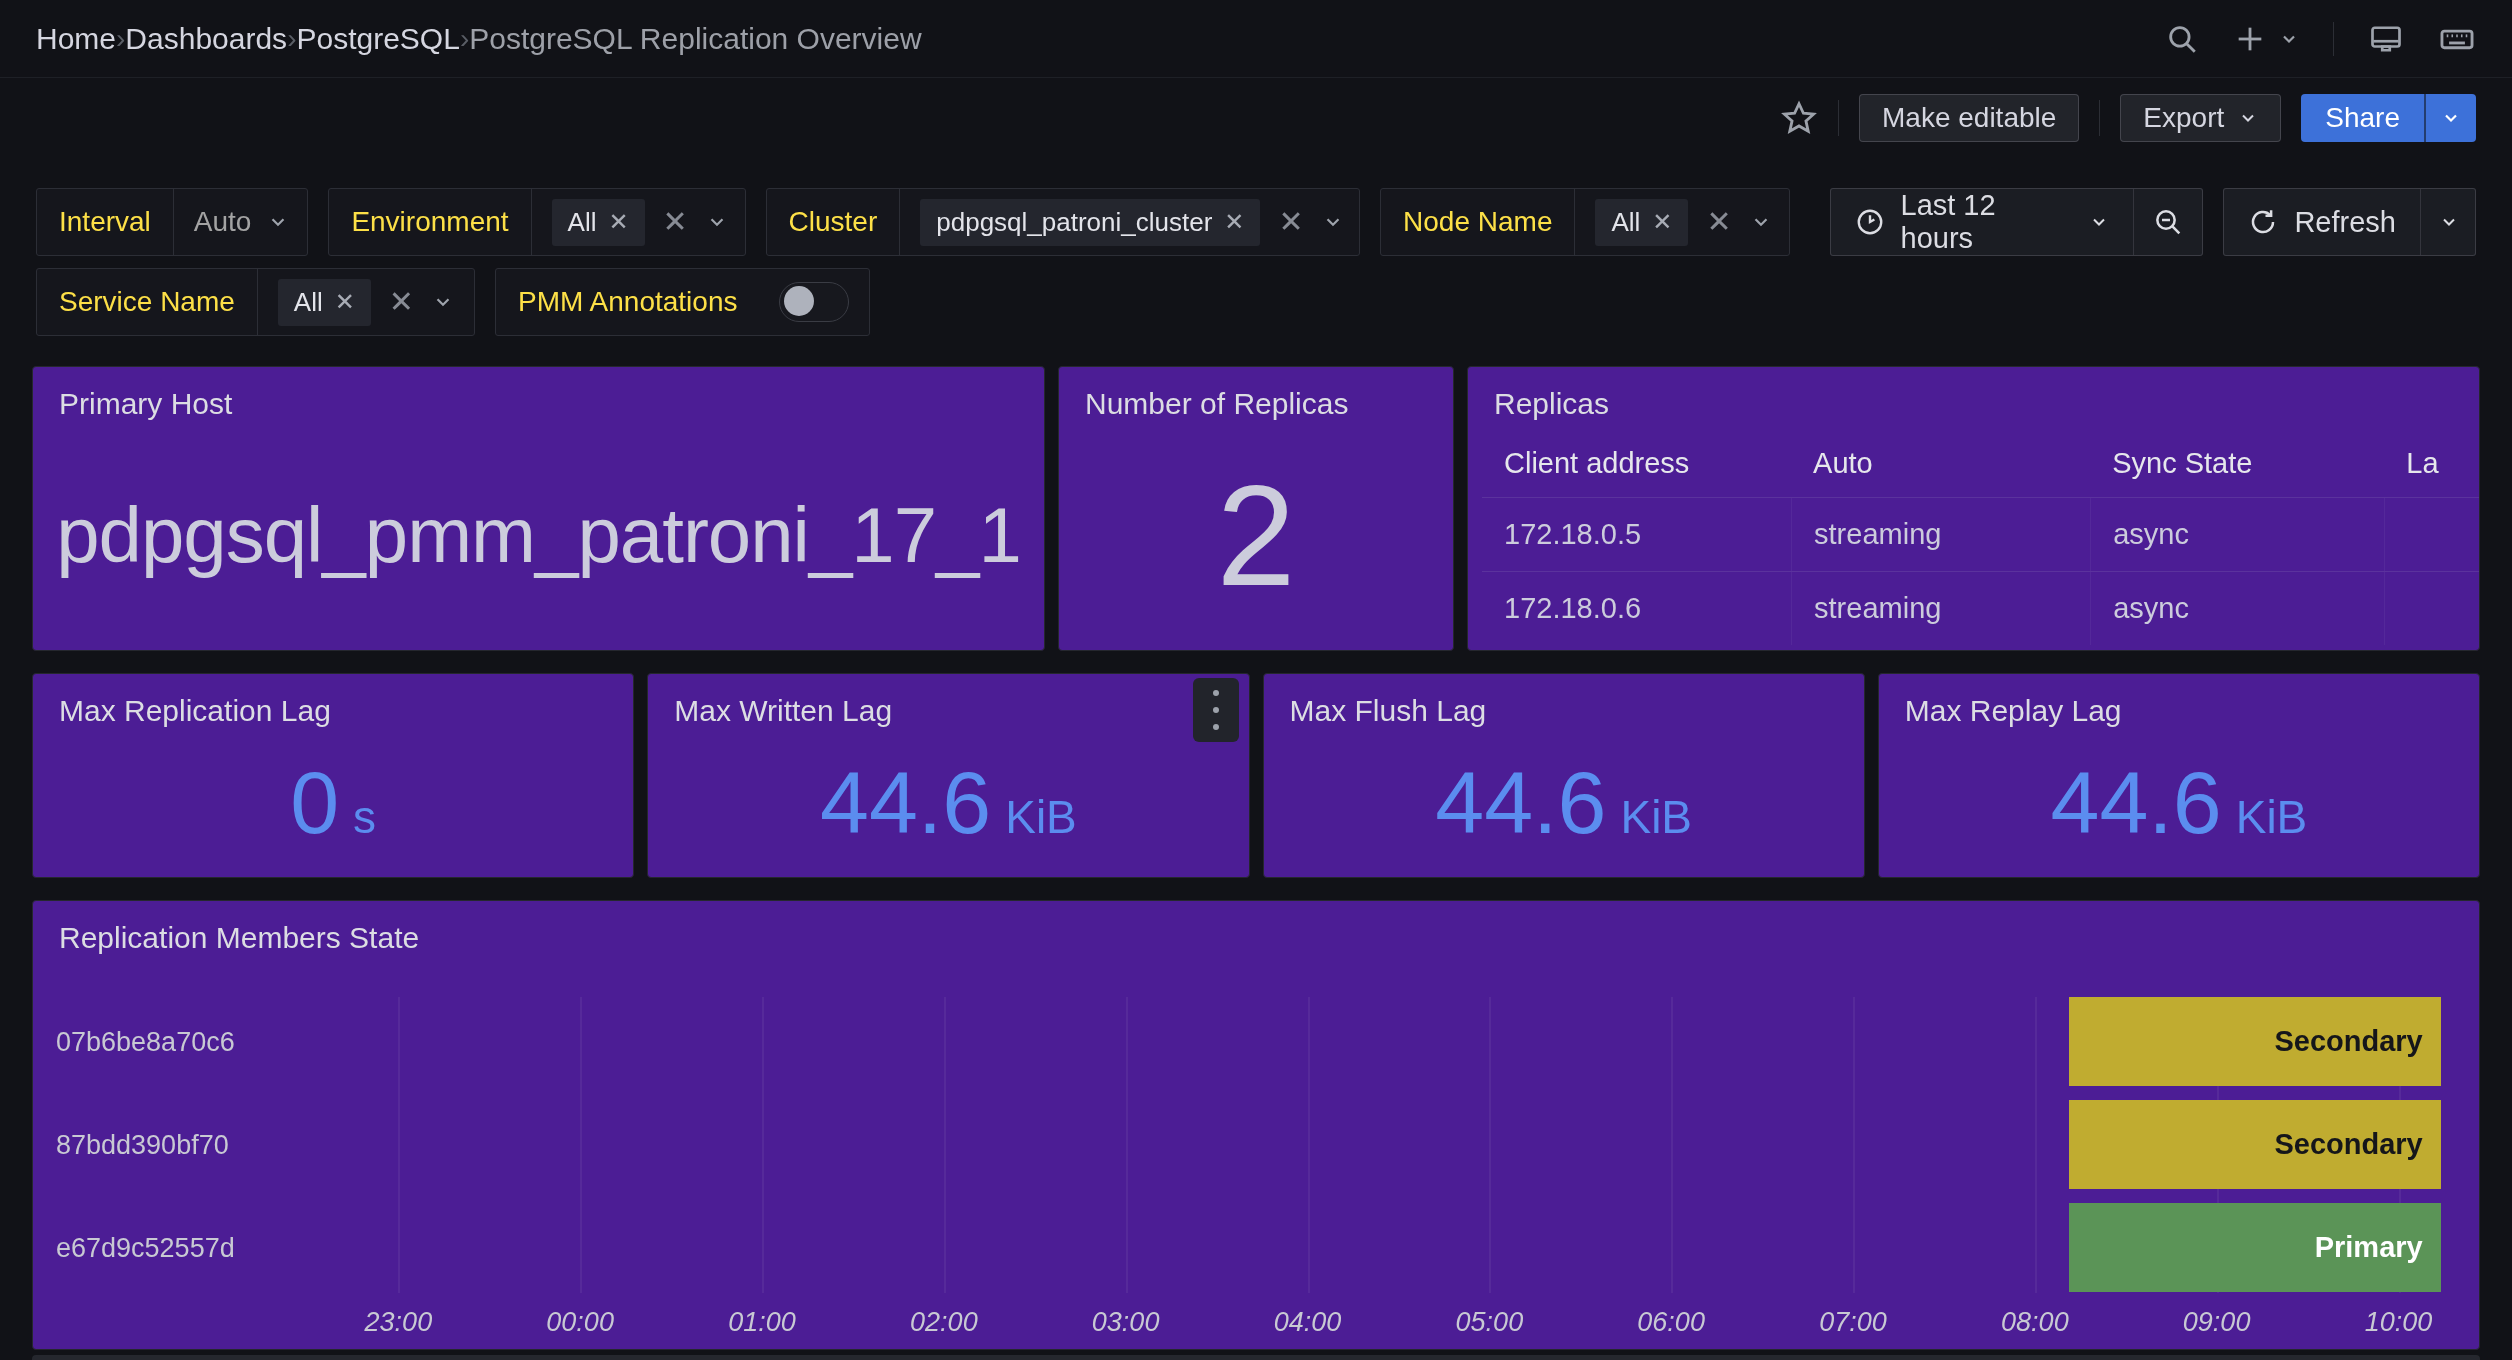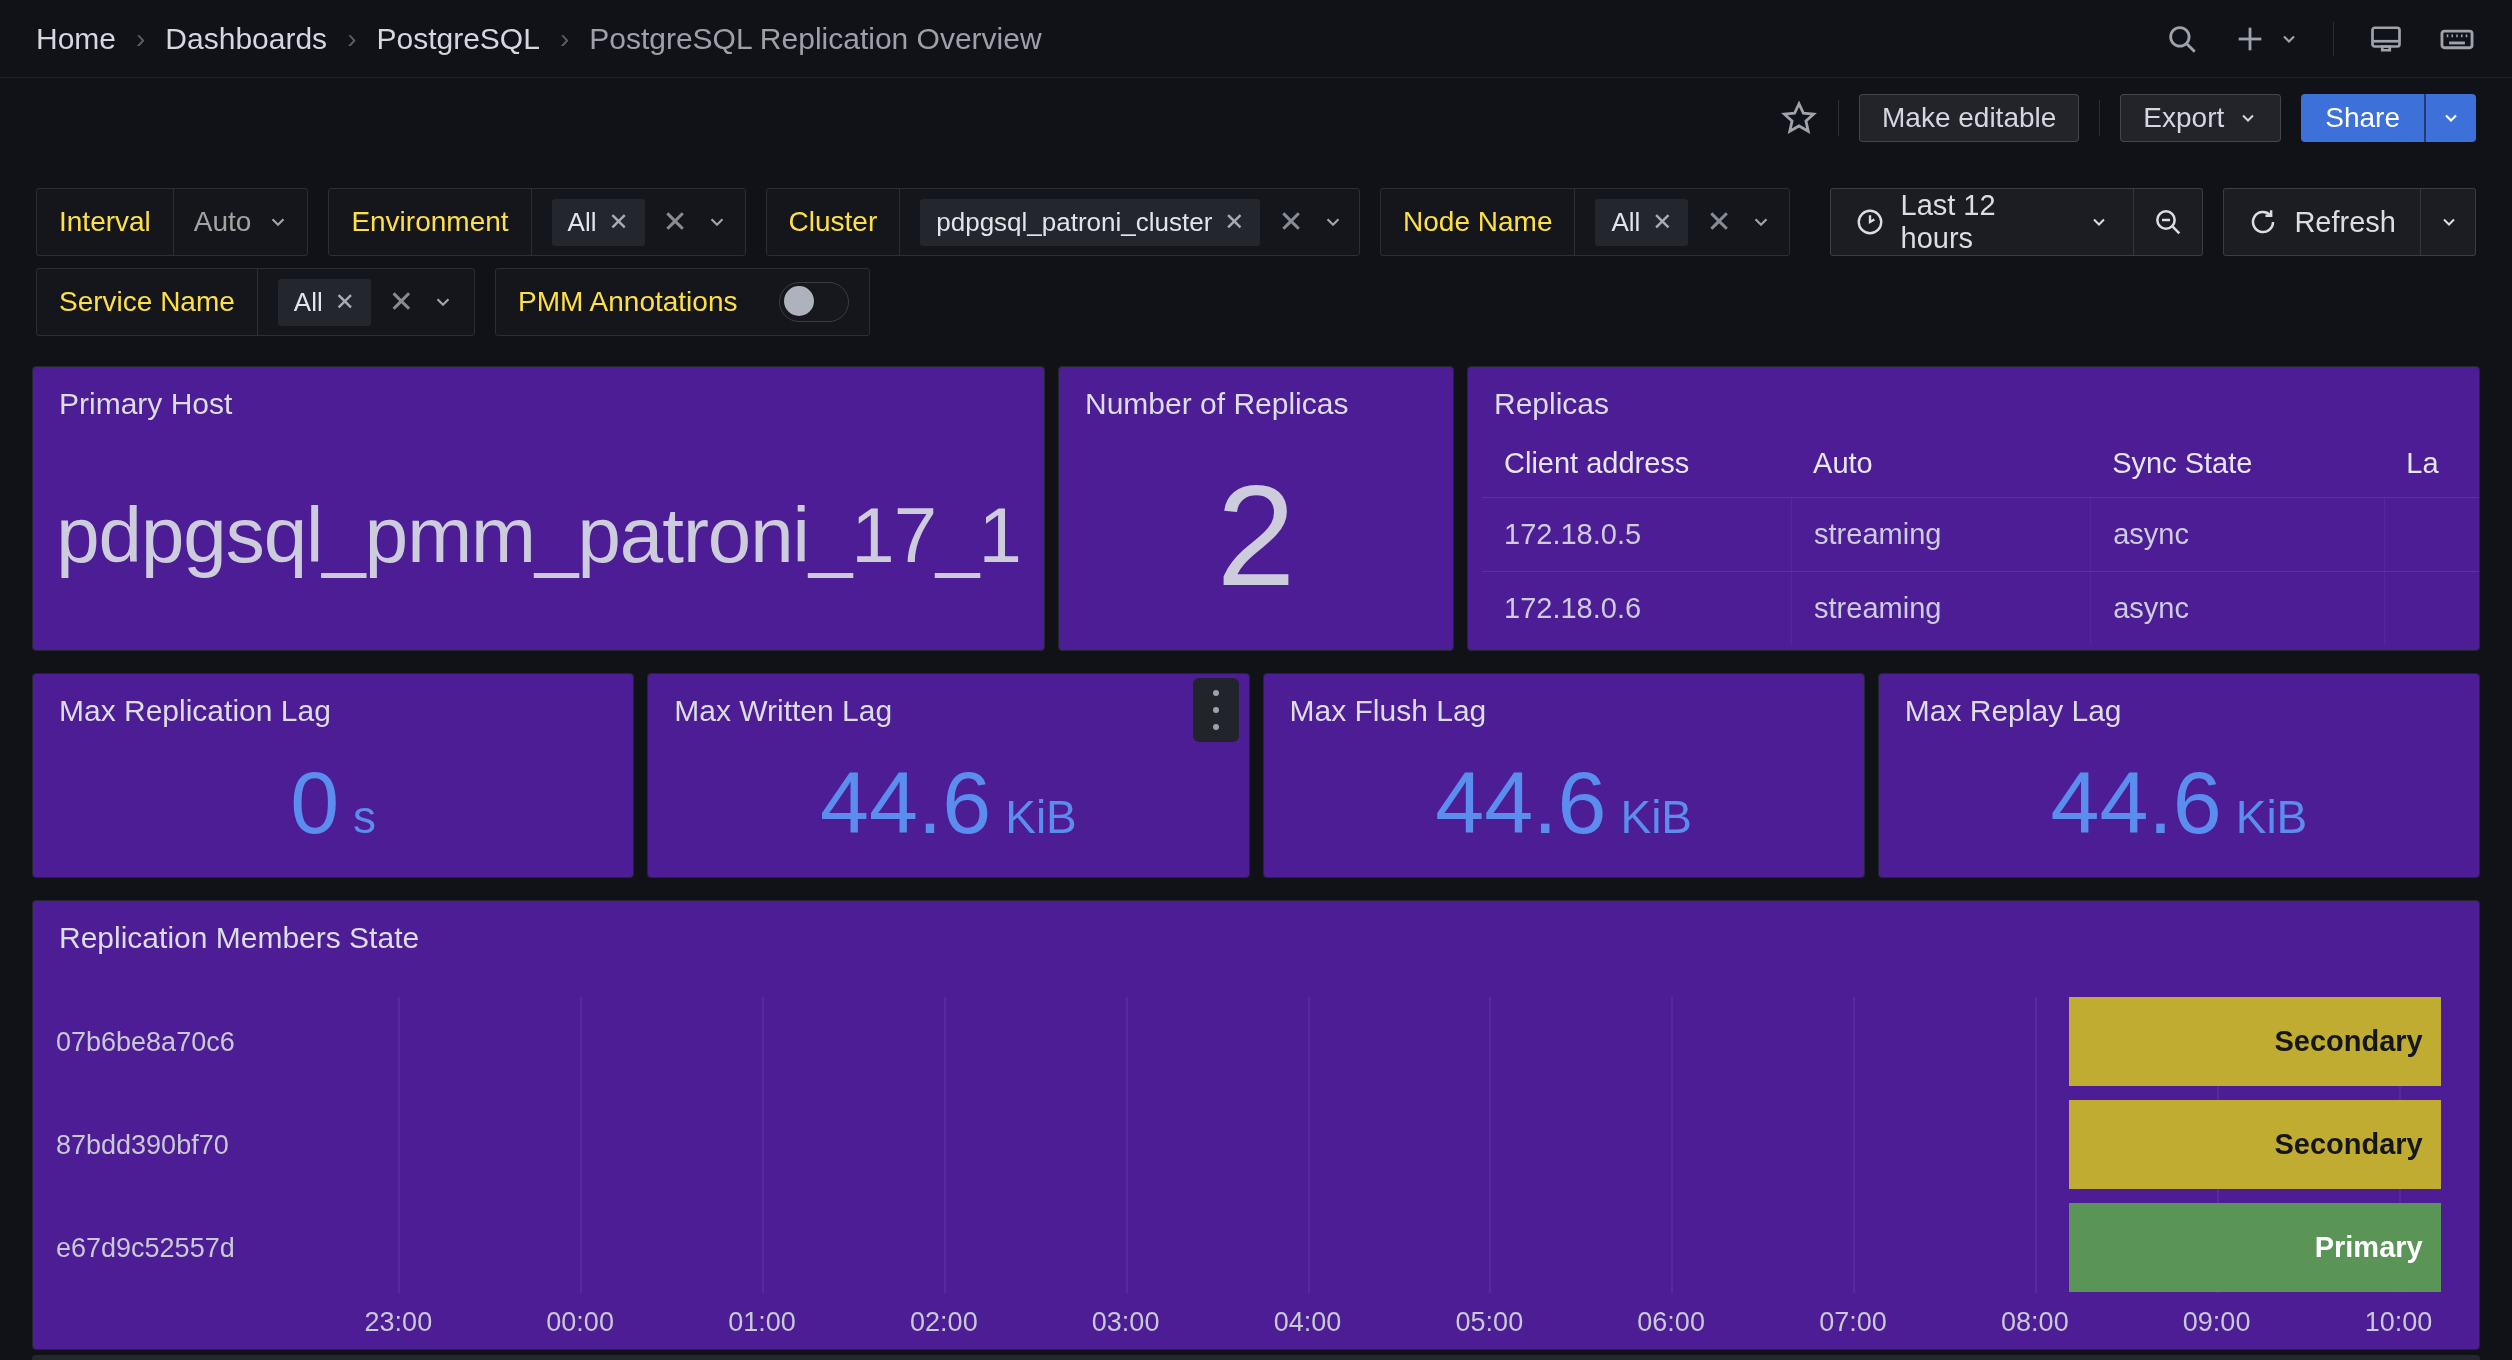--- a/index.html
+++ b/index.html
@@ -10,21 +10,21 @@
     color:#CCCCDC;
   }
   .icon { display:inline-flex; align-items:center; justify-content:center; }
   svg { display:block; }
 
   
   .topnav {
     height:78px; display:flex; align-items:center; justify-content:space-between;
     padding:0 36px; border-bottom:1px solid #1E2026;
   }
-  .breadcrumb { display:flex; align-items:center; gap:20px; font-size:30px; }
+  .breadcrumb { display:flex; align-items:center; font-size:30px; }
   .crumb { color:#D5D6E0; font-weight:500; cursor:pointer; }
   .crumb.current { color:#9DA0A8; font-weight:400; }
   .crumb-sep { color:#5A5E66; font-size:28px; }
   .nav-actions { display:flex; align-items:center; gap:34px; }
   .nav-divider { width:1px; height:34px; background:#2C2E35; }
   .plus-group { display:flex; align-items:center; gap:12px; }
 
   
   .toolbar {
     height:80px; display:flex; align-items:center; justify-content:flex-end;
@@ -138,21 +138,21 @@
   .tl-row { position:relative; height:89px; }
   .tl-row + .tl-row { margin-top:14px; }
   .row-label {
     position:absolute; left:-206px; width:196px; top:50%; transform:translateY(-50%);
     font-size:27px; color:#C8C9D3; white-space:nowrap;
   }
   .tl-bar {
     position:absolute; top:0; bottom:0; display:flex; align-items:center; justify-content:flex-end;
   }
   .tl-bar span { font-size:29px; font-weight:700; padding-right:18px; }
-  .x-axis { position:relative; margin:14px 35px 0 229px; height:40px; }
+  .x-axis { position:relative; margin:14px 35px 0 229px; height:40px;font-style:italic; }
   .x-tick {
     position:absolute; transform:translateX(-50%); font-size:27px; color:#C8C9D3; white-space:nowrap;
   }
 
   .next-row-strip {
     position:absolute; left:32px; right:32px; bottom:0; height:5px;
     background:#25272E; border-radius:4px 4px 0 0;
   }
 </style>
 </head>

